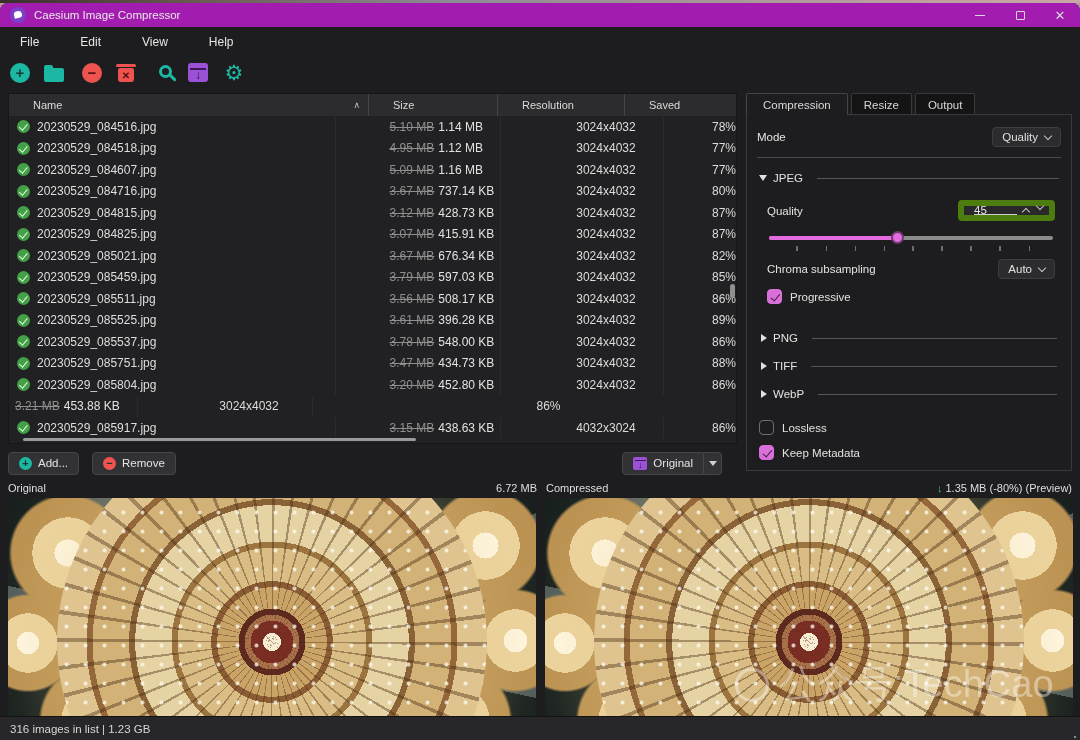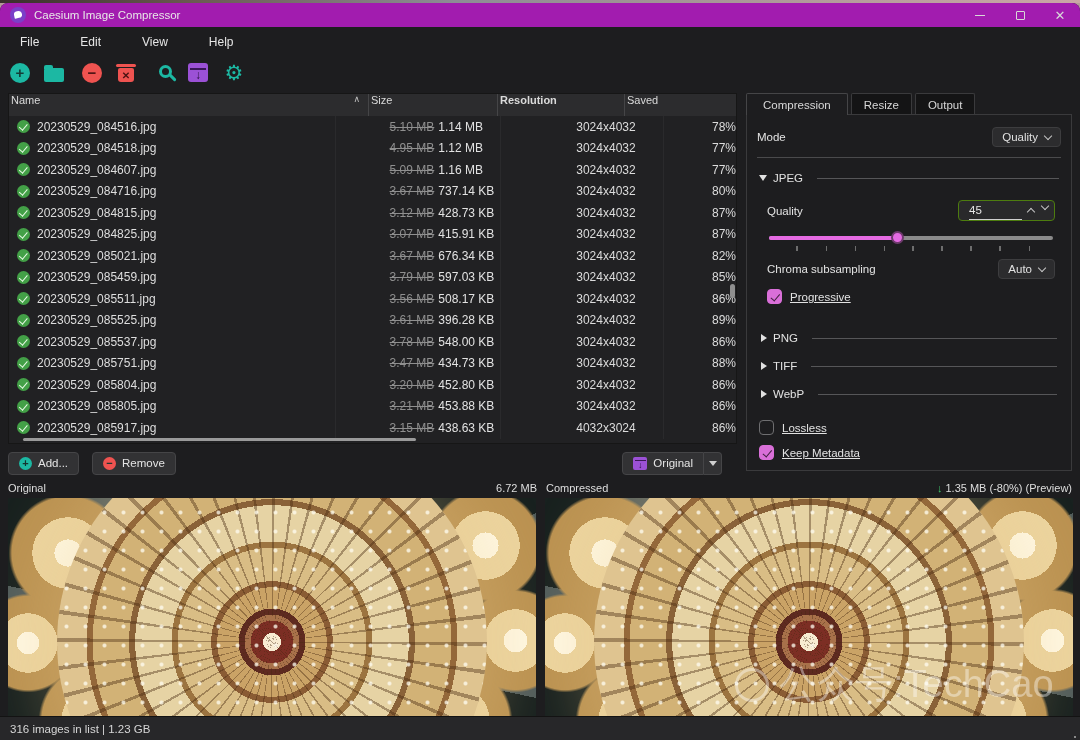--- a/index.html
+++ b/index.html
@@ -47,23 +47,23 @@
   .compress-ic { width:20px; height:19px; background:#9b51d6; border-radius:3px; position:relative;
     display:flex; align-items:flex-end; justify-content:center; color:#2a1040; font-size:12px; font-weight:bold; }
   .compress-ic::before { content:""; position:absolute; top:5px; left:2px; right:2px; height:1.5px; background:#3a1758; }
   .gear-ic { color:#1cb8a3; font-size:21px; line-height:1; }
 
   
   .main { flex:none; height:351px; display:flex; margin-top:4px; }
   .table-wrap { width:729px; margin-left:8px; background:#212123; border:1px solid #161616;
     display:flex; flex-direction:column; position:relative; }
   .thead { height:22px; background:#2c2c2e; display:flex; font-size:11px; color:#dadada; flex:none; }
-  .th { display:flex; align-items:flex-start; padding-left:2px; border-right:1px solid #454547; }
+  .th { display:flex; align-items:center; padding-left:24px; border-right:1px solid #454547; }
   .th-name { width:360px; justify-content:space-between; }
-  .th-size { width:129px; } .th-res { width:127px;font-weight:bold; } .th-saved { flex:1; border-right:none; }
+  .th-size { width:129px; } .th-res { width:127px; } .th-saved { flex:1; border-right:none; }
   .sort-ind { font-size:9px; color:#bdbdbd; margin-right:8px; }
   .tbody { flex:1; overflow:hidden; }
   .trow { height:21.5px; display:flex; align-items:center; font-size:12px;gap:48px; }
   .c-name { width:360px; display:flex; align-items:center; gap:7px; padding-left:8px; height:100%;
     border-right:1px solid #2a2a2c; }
   .ok-ic { width:13px; height:13px; border-radius:50%; background:#43a047; position:relative; flex:none; }
   .ok-ic::after { content:""; position:absolute; left:4.2px; top:2.2px; width:3.5px; height:6.5px;
     border-right:1.6px solid #eafbe8; border-bottom:1.6px solid #eafbe8; transform:rotate(40deg); }
   .fname { color:#dedede; }
   .c-size { width:129px; padding-left:6px; height:100%; display:flex; align-items:center; gap:4px;
@@ -94,33 +94,33 @@
   .chev.up { transform:rotate(-135deg); margin-top:3px; }
   .hsep { height:1px; background:#4a4a4c; margin:0 0 14px 0; }
   .sec-head { display:flex; align-items:center; gap:6px; margin:8px 2px; }
   .tri-down { width:0; height:0; border-top:6px solid #e0e0e0; border-left:4.5px solid transparent;
     border-right:4.5px solid transparent; }
   .tri-right { width:0; height:0; border-left:6px solid #e0e0e0; border-top:4.5px solid transparent;
     border-bottom:4.5px solid transparent; }
   .sec-line { flex:1; height:1px; background:#565658; margin-left:8px; }
   .jpeg-inner { padding:2px 6px 4px 10px; }
   .quality-row { justify-content:space-between; margin:6px 0 10px 0; }
-  .spinbox { width:97px; height:21px; background:#29292b; border:1px solid #4d7c0f; border-radius:4px;
+  .spinbox { width:97px; height:21px; background:#29292b; border:6px solid #4d7c0f; border-radius:4px;
     display:flex; align-items:center; padding:0 6px 0 10px; }
   .spin-val { flex:1; border-bottom:1px solid #d0d0d0; height:100%; display:flex; align-items:center; color:#e6e6e6; }
   .spin-btns { display:flex; gap:8px; margin-left:6px; }
   .slider { position:relative; height:12px; margin:2px 2px 1px 2px; }
   .slider-track { position:absolute; top:5px; left:0; right:0; height:4px; background:#8b8b8b; border-radius:2px; }
   .slider-fill { position:absolute; top:5px; left:0; height:4px; background:#e46ae2; border-radius:2px; }
   .slider-handle { position:absolute; top:0; width:13px; height:13px; border-radius:50%;
     background:#e46ae2; border:2px solid #6e3a6d; margin-left:-6px; }
   .ticks { height:5px; margin:3px 2px 8px 2px;
     background:repeating-linear-gradient(90deg, transparent 0 27.5px, #6e6e6e 27.5px 29px); }
   .chroma-row { justify-content:space-between; margin:4px 0 10px 0; }
-  .check-row { display:flex; align-items:center; gap:8px; margin:10px 2px;text-decoration:underline; }
+  .check-row { display:flex; align-items:center; gap:8px; margin:10px 2px; }
   .cb { width:15px; height:15px; border-radius:4px; border:1.5px solid #6e6e70; position:relative; flex:none; }
   .cb.checked { background:#d96fd8; border-color:#d96fd8; }
   .cb.checked::after { content:""; position:absolute; left:4.5px; top:1.5px; width:3.8px; height:7.5px;
     border-right:1.7px solid #40213f; border-bottom:1.7px solid #40213f; transform:rotate(40deg); }
   .collapsed-sec { margin:14px 2px 0 2px; }
 
   
   .actions { height:28px; margin:5px 8px 0 8px; display:flex; align-items:center; flex:none; }
   .btn { height:23px; background:#323234; border:1px solid #454547; border-radius:4px; display:flex;
     align-items:center; gap:6px; padding:0 10px; font-size:11.5px; color:#e4e4e4; }
@@ -403,24 +403,20 @@
             </div>
             <div class="c-size">
               <span class="old-size">3.20 MB</span>
               <span class="new-size">452.80 KB</span>
             </div>
             <div class="c-res">3024x4032</div>
             <div class="c-saved">86%</div>
           </div>
 
           <div class="trow">
-            <div class="c-name">
-              <span class="ok-ic"></span>
-              <span class="fname">20230529_085805.jpg</span>
-            </div>
             <div class="c-size">
               <span class="old-size">3.21 MB</span>
               <span class="new-size">453.88 KB</span>
             </div>
             <div class="c-res">3024x4032</div>
             <div class="c-saved">86%</div>
           </div>
 
           <div class="trow">
             <div class="c-name">

